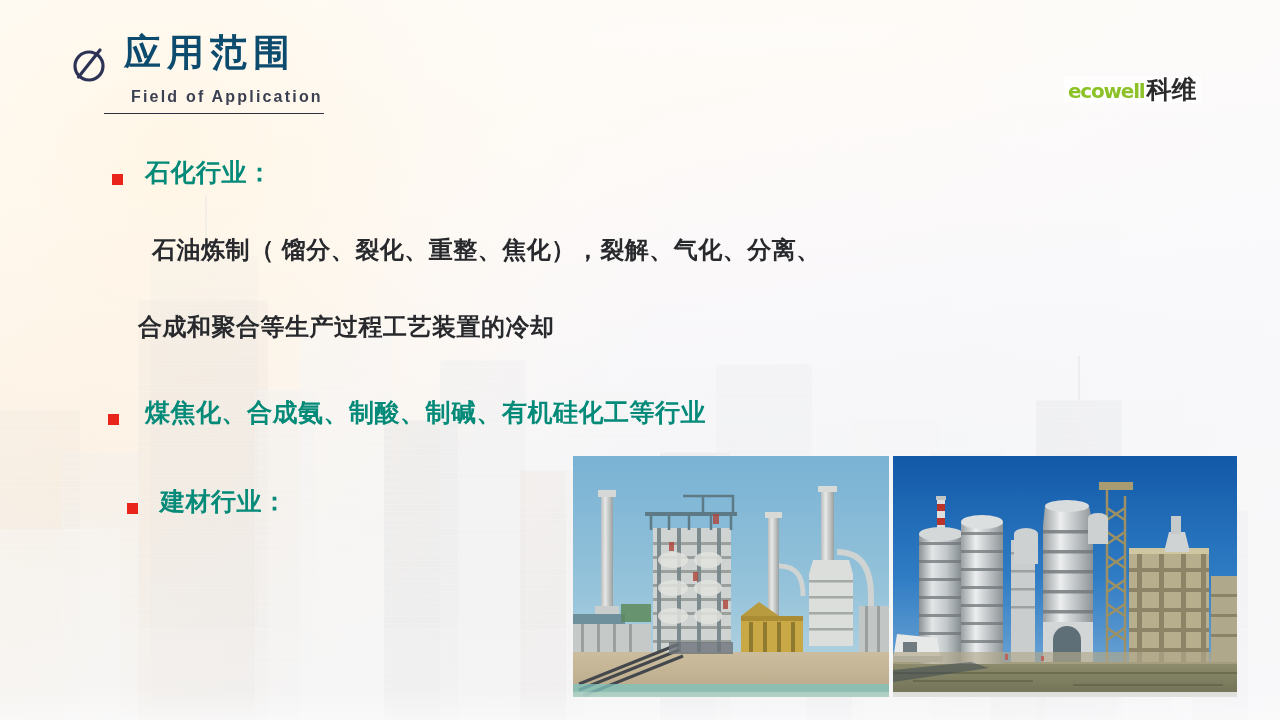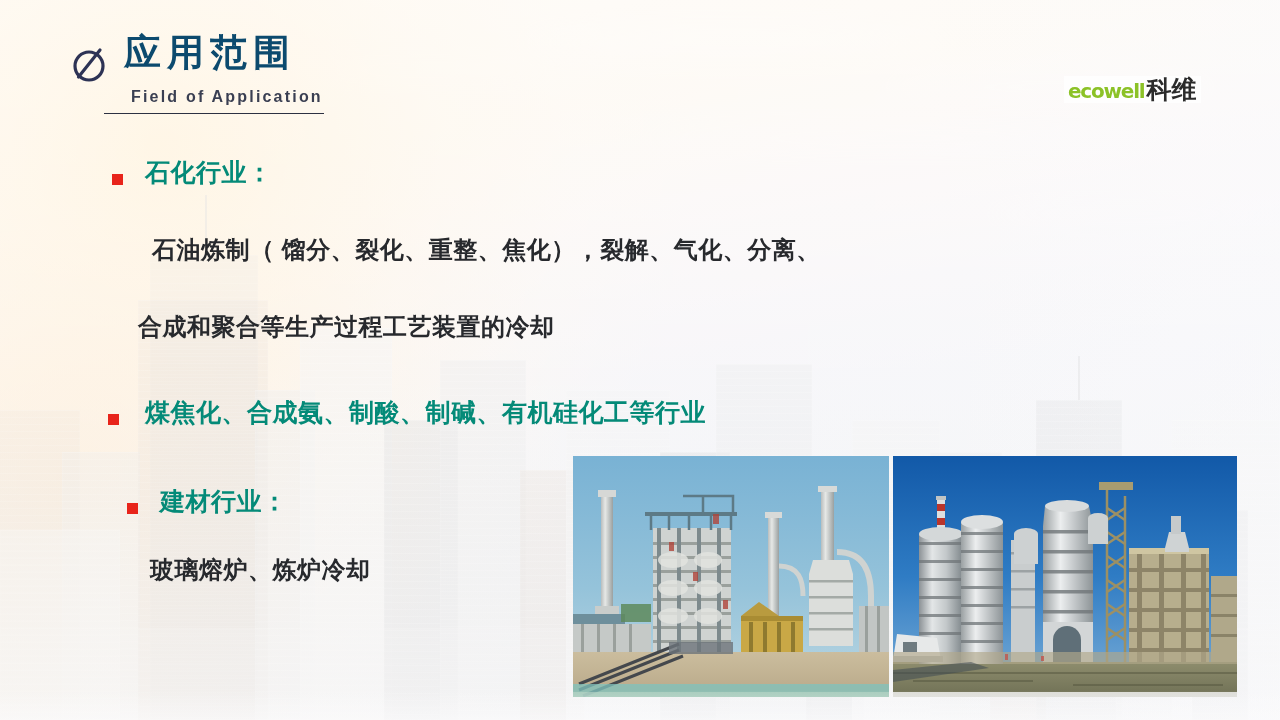--- a/index.html
+++ b/index.html
@@ -352,23 +352,20 @@
     <div class="row" id="row-coal">
       <span class="sq"></span>
       <span class="head-text">煤焦化、合成氨、制酸、制碱、有机硅化工等行业</span>
     </div>
 
     <div class="row" id="row-build">
       <span class="sq"></span>
       <span class="head-text">建材行业：</span>
     </div>
 
-    <div class="row" id="row-build-a">
-      <span class="body-text">玻璃熔炉、炼炉冷却</span>
-    </div>
   </div>
 
   <div class="photo" id="photo-refinery">
     <svg class="ph-svg" viewBox="0 0 316 241" preserveAspectRatio="none" xmlns="http://www.w3.org/2000/svg">
       <defs>
         <linearGradient id="sky1" x1="0" y1="0" x2="0" y2="1">
           <stop offset="0" stop-color="#79b2d4"></stop>
           <stop offset="0.55" stop-color="#95c3da"></stop>
           <stop offset="1" stop-color="#bcd7e2"></stop>
         </linearGradient>

